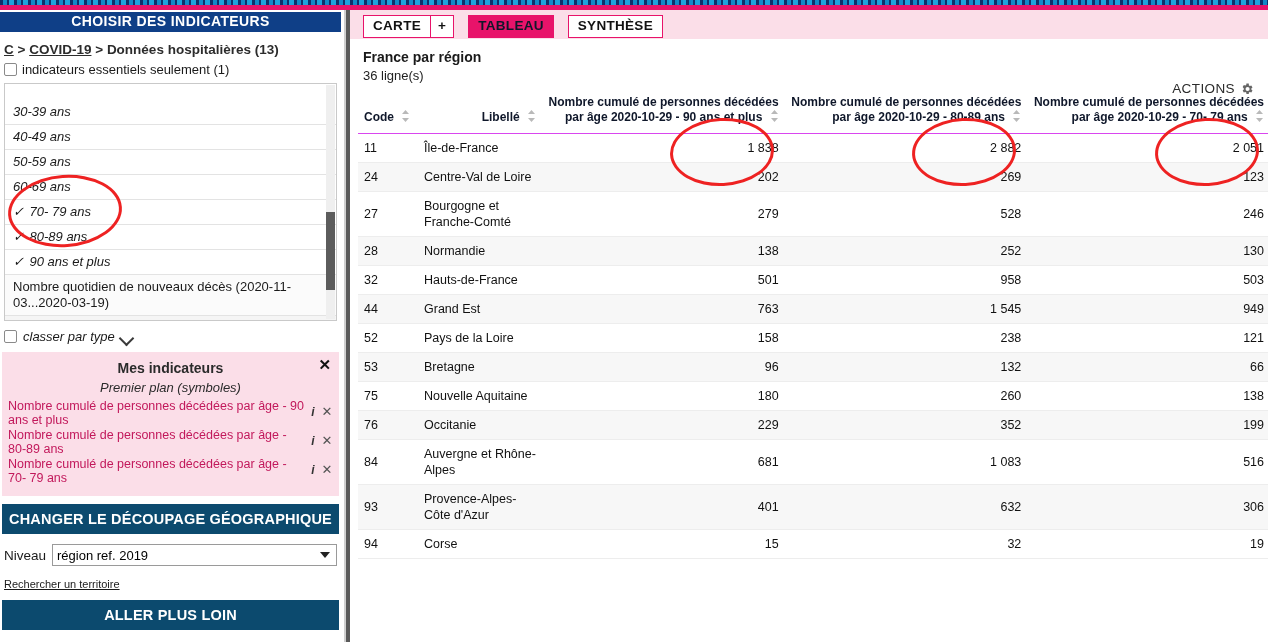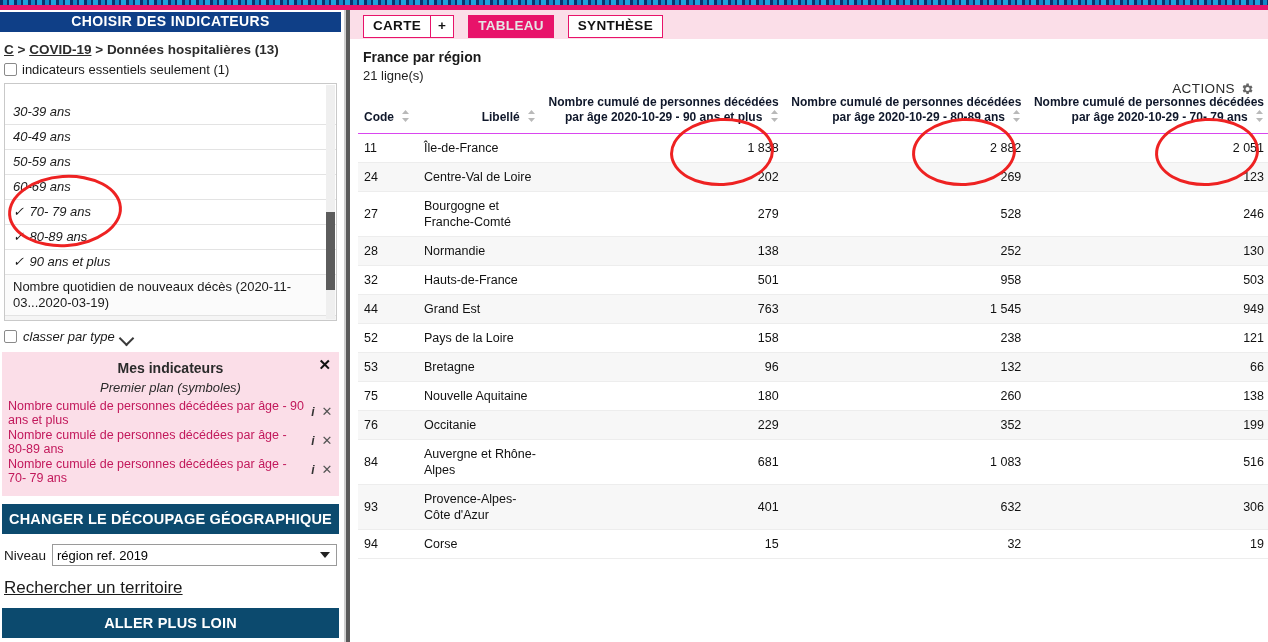--- a/index.html
+++ b/index.html
@@ -60,33 +60,33 @@
 
   .bigbtn{margin:8px 2px 0 2px;background:#0c4a6e;color:#fff;text-align:center;
     font-weight:bold;font-size:14.5px;padding:7px 0;letter-spacing:.2px;cursor:pointer;}
   .niveau{display:flex;align-items:center;gap:6px;padding:10px 4px 2px 4px;}
   .niveau-lbl{font-size:13.5px;}
   .sel-wrap{position:relative;flex:1;border-radius:7px;}
   select.niveau-sel{width:100%;height:22px;font-family:"Liberation Sans",sans-serif;font-size:13px;
     border:1px solid #9a9a9a;background:#fff;padding:1px 4px;-webkit-appearance:none;appearance:none;}
   .sel-arrow{position:absolute;right:7px;top:8px;width:0;height:0;pointer-events:none;
     border-left:5px solid transparent;border-right:5px solid transparent;border-top:6px solid #222;}
-  .rech{padding:10px 4px 2px 4px;font-size:17px;text-decoration:underline;cursor:pointer;color:#1a1a1a;}
+  .rech{padding:10px 4px 2px 4px;font-size:11px;text-decoration:underline;cursor:pointer;color:#1a1a1a;}
 
   
   .splitter{position:absolute;left:344px;top:10px;width:6px;height:632px;background:#5a5a5a;}
   .splitter-inner{position:absolute;left:0;top:0;width:2px;height:632px;background:#cfcfcf;}
 
   
   .main{position:absolute;left:350px;top:10px;width:918px;height:612px;background:#fff;overflow:hidden;}
   .tabbar{height:29px;background:#fbdee8;padding:3px 0 0 13px;box-sizing:border-box;display:flex;align-items:center;gap:0;}
   .tab{border:1px solid #e8136a;background:#fff;color:#111;font-size:13.5px;font-weight:bold;
     padding:3px 9px 4px 9px;cursor:pointer;letter-spacing:.3px;line-height:14px;}
   .tab.plus{border-left:none;padding:3px 7px 4px 7px;}
-  .tab.active{background:#e8136a;color:#e5e5e5;border-color:#e8136a;}
+  .tab.active{background:#e8136a;color:#0f172a;border-color:#e8136a;}
   .tab.gap{margin-left:14px;}
 
   .titlearea{position:relative;padding:10px 0 6px 13px;}
   .t-main{font-weight:bold;font-size:14px;color:#1a1a1a;}
   .t-sub{font-size:13px;color:#222;padding-top:3px;}
   .actions{position:absolute;right:14px;top:42px;display:flex;align-items:center;gap:5px;
     font-size:13.5px;letter-spacing:.4px;color:#2b2b2b;cursor:pointer;}
   .gear{width:14px;height:14px;display:inline-block;}
 
   table.grid{border-collapse:collapse;width:912px;table-layout:fixed;margin-left:8px;}
@@ -199,21 +199,21 @@
 
     <div class="tabbar" id="tabbar">
         <div class="tab">CARTE</div>
         <div class="tab plus">+</div>
         <div class="tab active gap">TABLEAU</div>
         <div class="tab gap">SYNTHÈSE</div>
       </div>
 
     <div class="titlearea">
       <div class="t-main">France par région</div>
-      <div class="t-sub">21 ligne(s)</div>
+      <div class="t-sub">36 ligne(s)</div>
       <div class="actions">
         <span>ACTIONS</span>
         <span class="gear">
           <svg width="14" height="14" viewBox="0 0 24 24">
               <path fill="#666" d="M19.4 13a7.6 7.6 0 0 0 .1-1 7.6 7.6 0 0 0-.1-1l2-1.6-2-3.4-2.4 1a7.5 7.5 0 0 0-1.7-1L15 2.5h-4l-.3 2.5a7.5 7.5 0 0 0-1.7 1l-2.4-1-2 3.4L6.6 11a7.6 7.6 0 0 0 0 2l-2 1.6 2 3.4 2.4-1a7.5 7.5 0 0 0 1.7 1l.3 2.5h4l.3-2.5a7.5 7.5 0 0 0 1.7-1l2.4 1 2-3.4zM13 15.5a3.5 3.5 0 1 1 0-7 3.5 3.5 0 0 1 0 7z"></path>
             </svg>
         </span>
       </div>
     </div>
 

